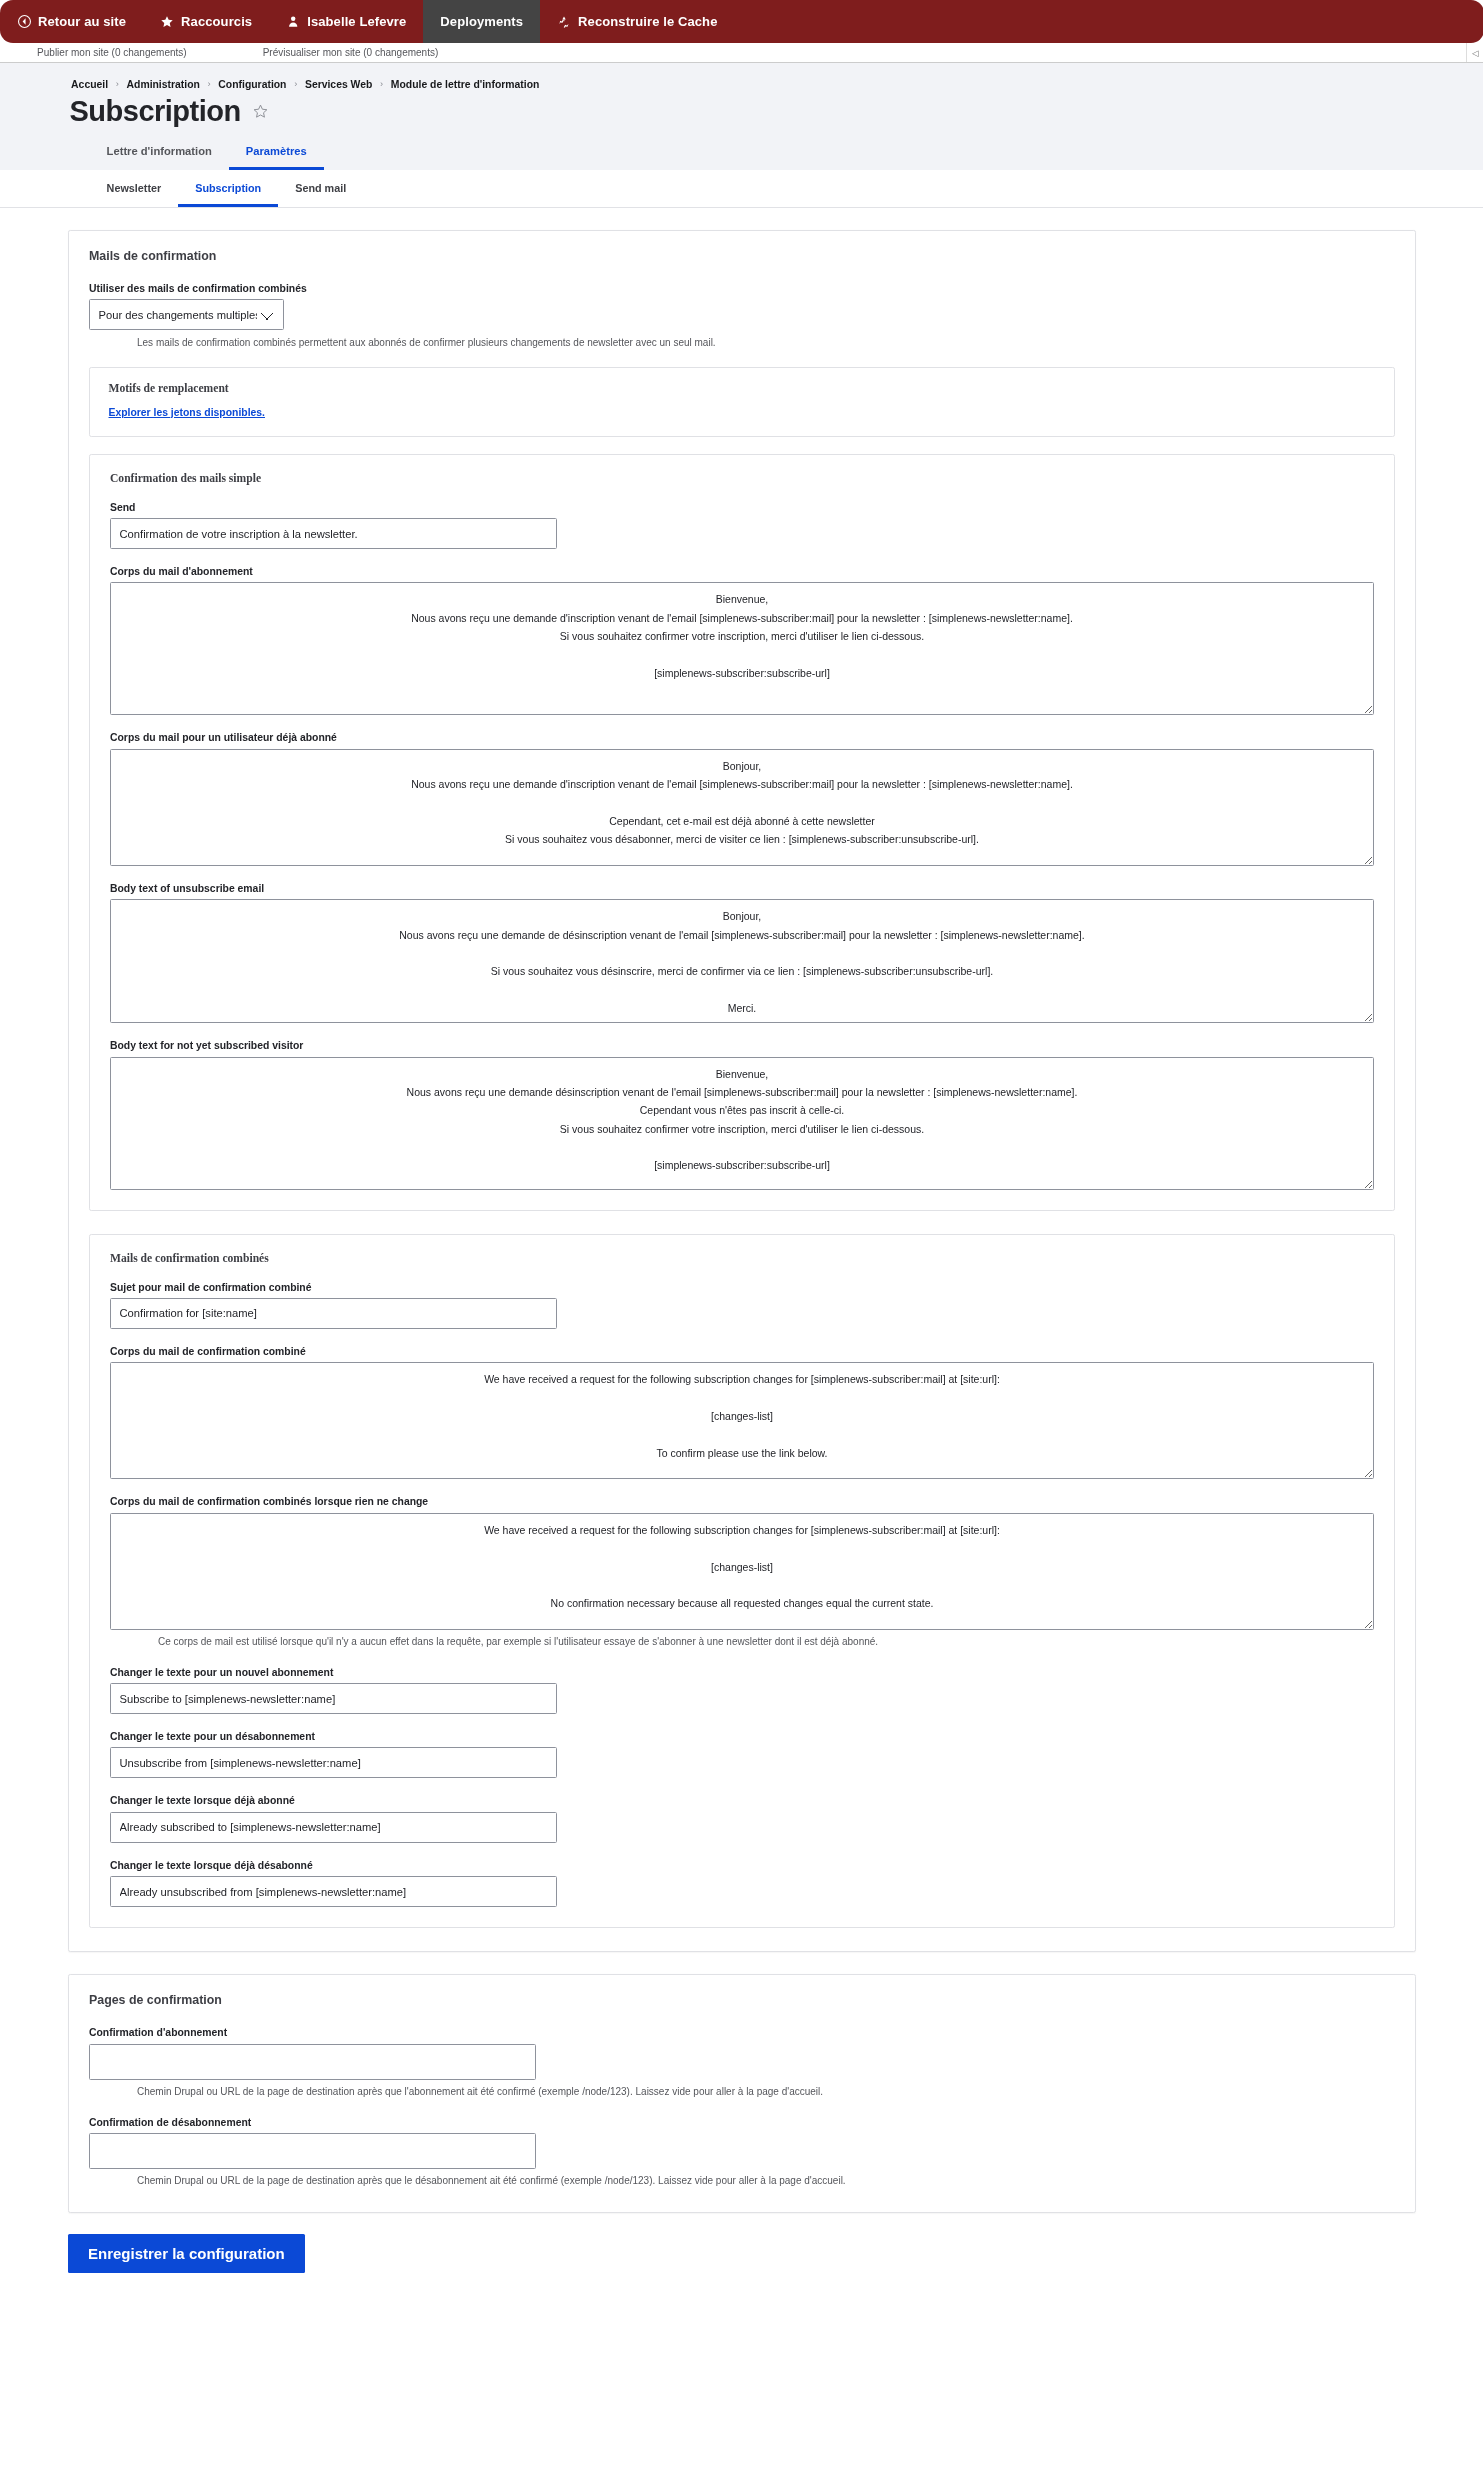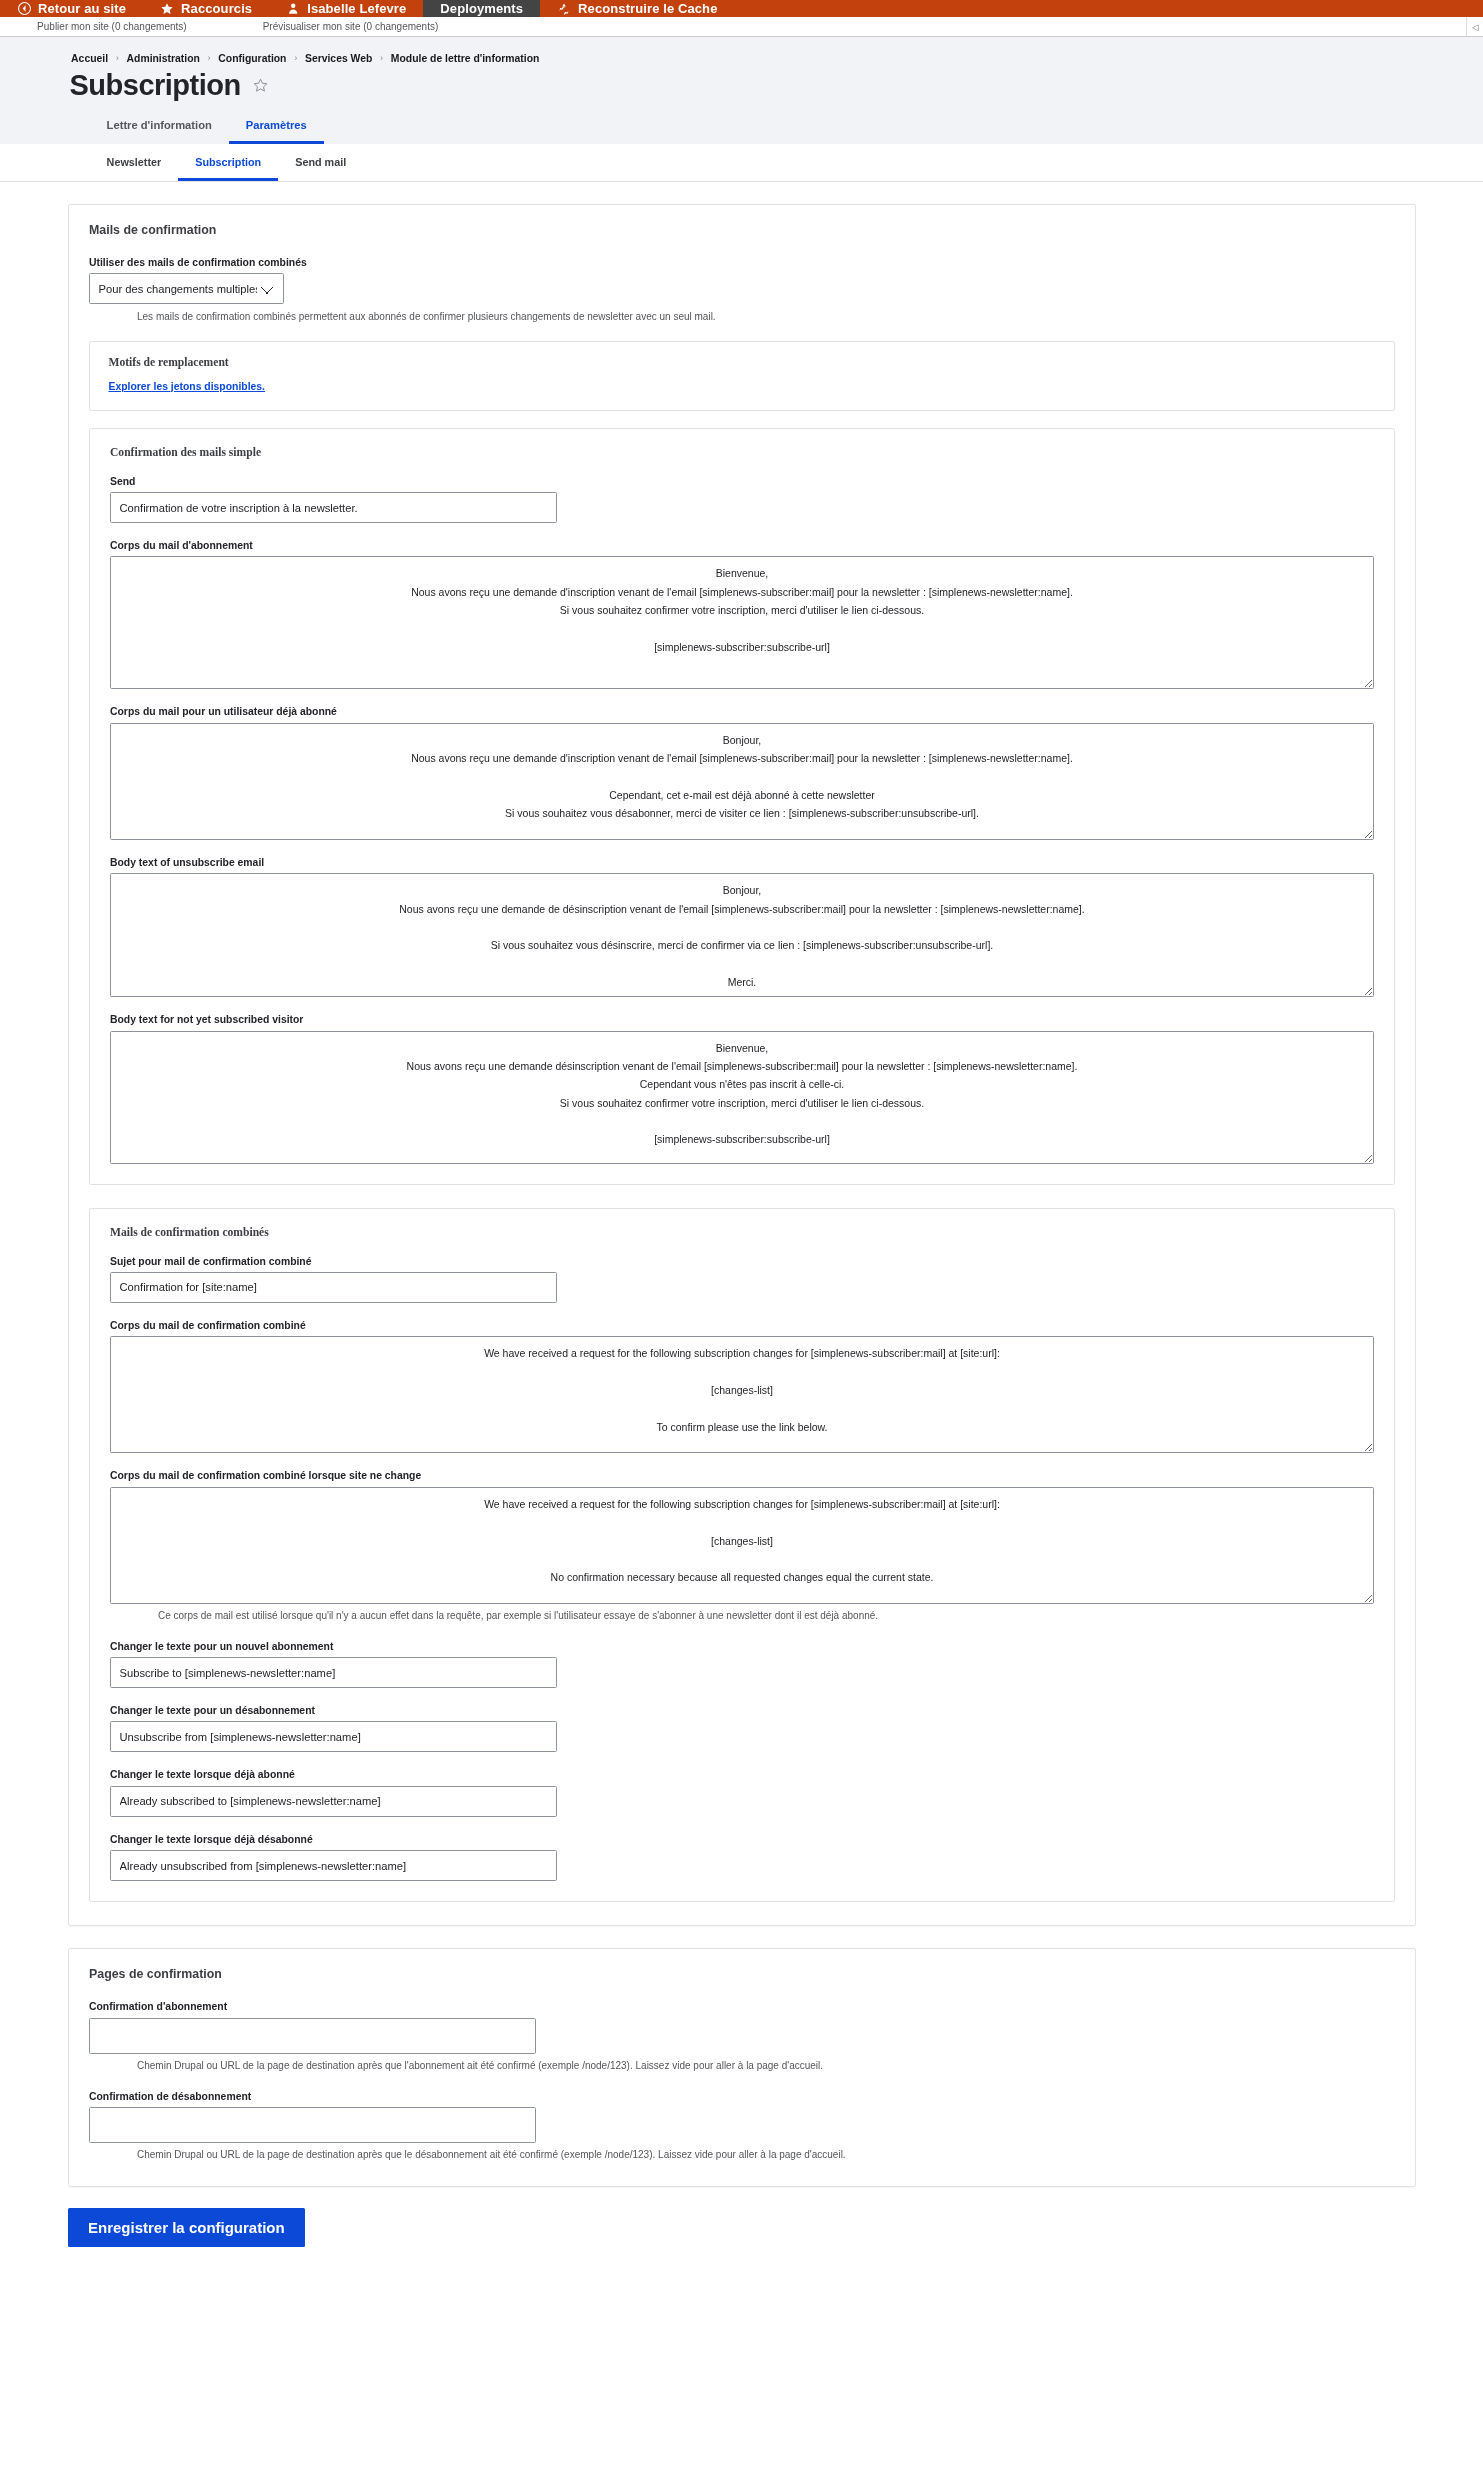--- a/index.html
+++ b/index.html
@@ -7,27 +7,28 @@
   body {
     width:1484px;
     background:#fff;
     font-family:"Liberation Sans", sans-serif;
     color:#232429;
     -webkit-font-smoothing:antialiased;
   }
 
   
   .toolbar {
-    background:#c2410c;
-    height:17px;
+    background:#7f1d1d;
+    height:43px;
     display:flex;
     align-items:stretch;
     color:#fff;
     font-size:13px;
     font-weight:700;
+    border-radius:13px;
   }
   .tb-item {
     display:flex; align-items:center; gap:7px;
     padding:0 17px;
     white-space:nowrap;
     color:#fff;
     letter-spacing:0.1px;
   }
   .tb-item.active { background:#444; }
   .tb-ico { width:14px; height:14px; display:inline-flex; align-items:center; justify-content:center; }
@@ -341,21 +342,21 @@
         <div class="field">
           <label class="flabel">Corps du mail de confirmation combiné</label>
           <textarea class="ta h-sm" style="">We have received a request for the following subscription changes for [simplenews-subscriber:mail] at [site:url]:
 
 [changes-list]
 
 To confirm please use the link below.</textarea>
         </div>
 
         <div class="field">
-          <label class="flabel">Corps du mail de confirmation combiné lorsque site ne change</label>
+          <label class="flabel">Corps du mail de confirmation combinés lorsque rien ne change</label>
           <textarea class="ta h-sm" style="">We have received a request for the following subscription changes for [simplenews-subscriber:mail] at [site:url]:
 
 [changes-list]
 
 No confirmation necessary because all requested changes equal the current state.</textarea>
           <div class="desc">Ce corps de mail est utilisé lorsque qu'il n'y a aucun effet dans la requête, par exemple si l'utilisateur essaye de s'abonner à une newsletter dont il est déjà abonné.</div>
         </div>
 
         <div class="field">
           <label class="flabel">Changer le texte pour un nouvel abonnement</label>

